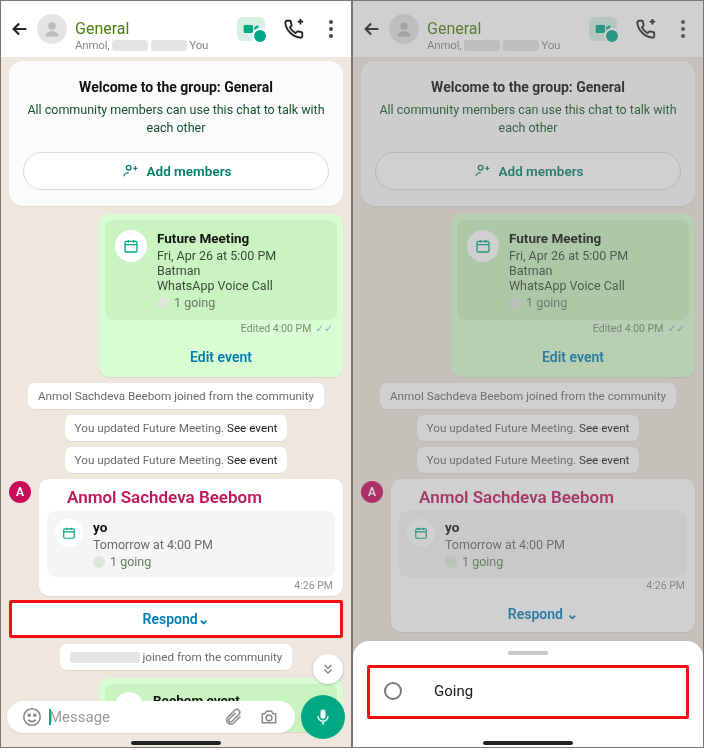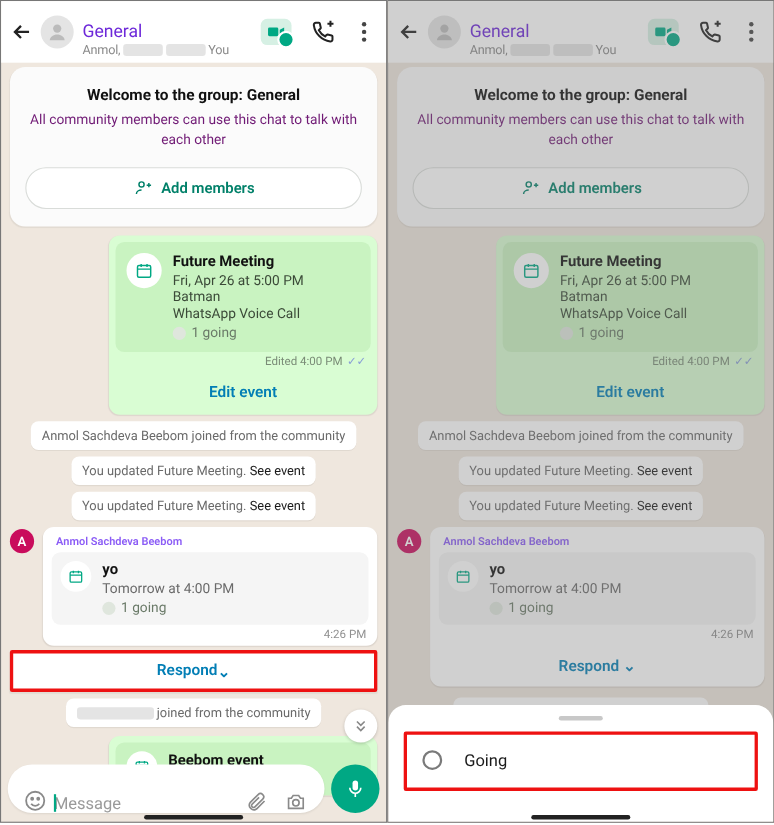--- a/index.html
+++ b/index.html
@@ -31,21 +31,21 @@
     z-index: 2;
   }
   .header .group-icon {
     width: 30px; height: 30px; border-radius: 50%;
     background: #e4e4e4;
     display: flex; align-items: center; justify-content: center;
     margin-left: 6px; margin-right: 8px;
     color: #bbb;
   }
   .header .title-block { flex: 1; }
-  .header .title { font-size: 16px; color: #6d28d9; margin-top: 12px; }
+  .header .title { font-size: 16px; color: #4d7c0f; margin-top: 12px; }
   .header .subtitle { font-size: 11.5px; color: #8a8a8a; letter-spacing: -0.2px;}
   .header .actions { display: flex; align-items: center; gap: 18px; margin-right: 4px;}
   .vidbtn {
     width: 28px; height: 24px; background: #d6f0e4; border-radius: 6px;
     position: relative;
     display: flex; align-items: center; justify-content: center;
   }
   .vidbtn::after{
     content:""; position:absolute; right:-3px; bottom:-3px;
     width:12px;height:12px;border-radius:50%;background:#00a884;border:2px solid #fff;
@@ -54,21 +54,21 @@
   
   .welcome-card {
     background: #fbfbfb;
     border-radius: 14px;
     margin: 4px 8px 8px 8px;
     padding: 18px 14px 16px 14px;
     box-shadow: 0 1px 1px rgba(0,0,0,0.06);
     text-align: center;
   }
   .welcome-title { font-weight: 700; font-size: 14px; color: #111; margin-bottom: 6px;}
-  .welcome-text { font-size: 12.5px; color: #701a75; line-height: 1.4;}
+  .welcome-text { font-size: 12.5px; color: #14532d; line-height: 1.4;}
   .add-members-btn {
     margin-top: 16px;
     border: 1px solid #d9dcd9;
     border-radius: 22px;
     height: 38px;
     display: flex; align-items: center; justify-content: center; gap: 8px;
     color: #008069; font-weight: 600; font-size: 13.5px;
     background: #fff;
   }
   
@@ -112,21 +112,21 @@
   }
   .chip .see{color:#1a1a1a;font-weight:400;}
   
   .row-in { display:flex; align-items:flex-start; gap:8px; margin:6px 8px 0 8px;}
   .avatar { width:22px;height:22px;border-radius:50%;background:#c90c5c;color:#fff;
     display:flex;align-items:center;justify-content:center;font-size:12px;font-weight:600;margin-top:2px;}
   .msg-in {
     background:#fff; border-radius:10px; flex:1; box-shadow:0 1px 1px rgba(0,0,0,0.08);
     padding: 6px 0 0 0;
   }
-  .sender { color:#8b5cf6; font-size:10px; font-weight:600; padding:2px 10px 4px 12px;}
+  .sender { color:#be185d; font-size:17px; font-weight:600; padding:2px 10px 4px 28px;}
   .event-inner-in {
     background:#f5f5f5; border-radius:8px; margin:0 8px 0 8px; padding:8px 8px 8px 8px;
     display:flex; gap:10px;
   }
   .event-inner-in .event-body{color:#6a6a6a;}
   .event-inner-in .event-title{color:#111;}
   .in-meta { text-align:right; font-size:10.5px; color:#909090; padding:2px 10px 4px 0;}
   .respond-red {
     border:3px solid #e11;
     border-radius:2px;
@@ -155,22 +155,22 @@
     width:30px;height:30px;border-radius:50%;background:#fff;
     box-shadow:0 1px 3px rgba(0,0,0,0.2);
     display:flex;align-items:center;justify-content:center;color:#777;
   }
   .scroll-fab-wrap{position:absolute; right:8px; bottom:74px; z-index:3;}
   
   .inputbar{
     position:absolute; left:6px; right:6px; bottom:8px; display:flex; gap:6px; align-items:center; z-index:3;
   }
   .inputpill{
-    flex:1; background:#fff; border-radius:24px; height:44px;
-    display:flex; align-items:flex-end; padding:0 8px;
+    flex:1; background:#fff; border-radius:24px; height:32px;
+    display:flex; align-items:center; padding:0 8px;
     box-shadow:0 1px 2px rgba(0,0,0,0.08);
   }
   .inputpill .emj{color:#8a8a8a;margin:0 6px;}
   .inputpill .txt{flex:1; color:#9a9a9a; font-size:15px; position:relative;}
   .txt .cursor{position:absolute;left:0;top:1px;bottom:1px;width:1.5px;background:#00a884;}
   .inputpill .ic{color:#8a8a8a;margin:0 8px;}
   .micfab{
     width:44px;height:44px;border-radius:50%;background:#00a884;
     display:flex;align-items:center;justify-content:center;color:#fff;
   }
@@ -180,21 +180,21 @@
   }
   
   .dim{position:absolute;inset:0;background:rgba(120,120,120,0.35);z-index:5;}
   .sheet{
     position:absolute;left:0;right:0;bottom:0;z-index:6;
     background:#fff;border-top-left-radius:16px;border-top-right-radius:16px;
     padding:16px 14px 28px 14px;
   }
   .sheet .grab{width:40px;height:4px;border-radius:3px;background:#c8c8c8;margin:-6px auto 10px auto;}
   .sheet .optionbox{border:3px solid #e11;border-radius:2px;padding:4px 6px 6px 6px;}
-  .opt{display:flex;align-items:center;gap:20px;padding:10px 8px;font-size:15px;color:#1a1a1a;}
+  .opt{display:flex;align-items:center;gap:32px;padding:10px 8px;font-size:15px;color:#1a1a1a;}
   .radio{width:18px;height:18px;border-radius:50%;border:2px solid #7a7a7a;}
   .redact{display:inline-block;height:11px;border-radius:3px;background:#e4e4e4;vertical-align:middle;}
   .redact.w36{width:36px;} .redact.w70{width:70px;}
 
   svg{display:block;}
 </style>
 </head>
 <body>
 
 <div class="screen">

